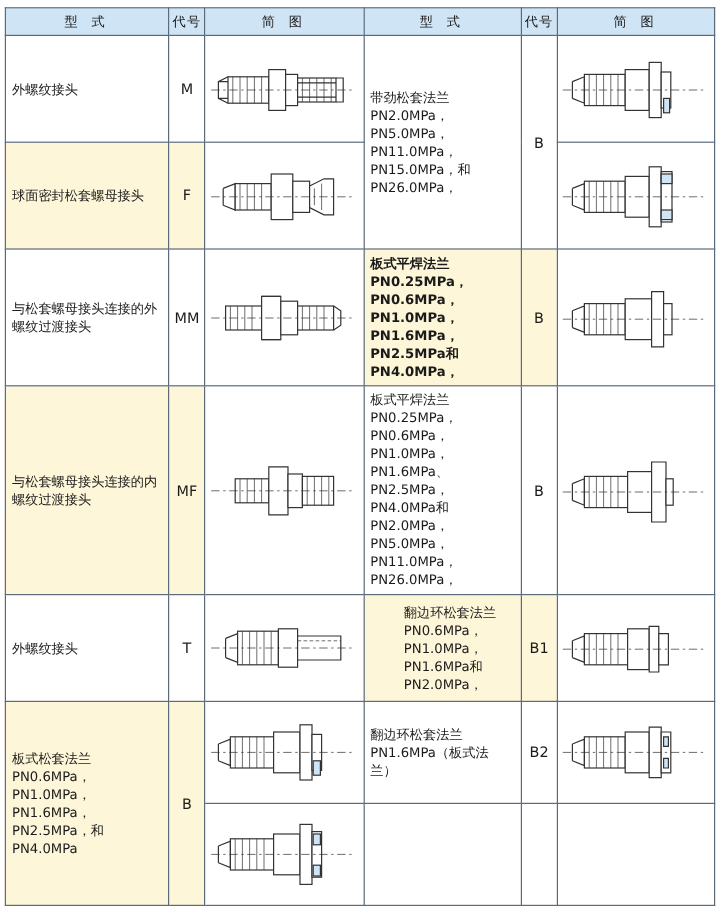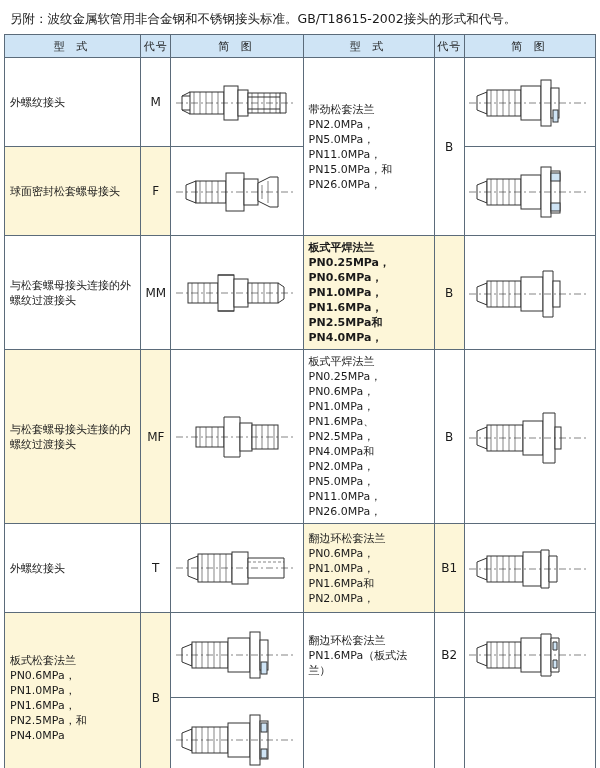--- a/index.html
+++ b/index.html
@@ -66,21 +66,20 @@
   col.c3{width:131px;}
   col.c4{width:130px;}
   col.c5{width:30px;}
   col.c6{width:130px;}
 </style>
 </head>
 <body>
 
 <div class="page">
 
-  <div class="title">另附：波纹金属软管用非合金钢和不锈钢接头标准。GB/T18615-2002接头的形式和代号。</div>
 
   <table class="main">
     <colgroup>
       <col class="c1">
         <col class="c2">
         <col class="c3">
       <col class="c4">
         <col class="c5">
         <col class="c6">
     </colgroup>
@@ -265,21 +264,21 @@
               <rect x="24" y="22" width="34" height="28" fill="#fff"></rect>
               <path d="M28 22 L28 50 M34 22 L34 50 M40 22 L40 50 M46 22 L46 50 M52 22 L52 50" stroke-width="0.6"></path>
               <rect x="58" y="20" width="16" height="32" fill="#fff"></rect>
               <path d="M74 26 L110 26 L110 46 L74 46 Z" fill="#fff"></path>
               <path d="M74 30 L110 30" stroke-dasharray="3,2" stroke-width="0.6"></path>
               <path d="M2 36 L122 36" stroke-dasharray="7,3,2,3" stroke-width="0.6"></path>
             </g>
           </svg>
         </td>
 
-        <td class="yellow" style="height:88px;">
+        <td class="yellow" style="height:88px;padding-left:28px;">
           <div class="cell-text">翻边环松套法兰 PN0.6MPa，PN1.0MPa，PN1.6MPa和PN2.0MPa，</div>
         </td>
         <td class="yellow code-cell">B1</td>
         <td class="fig">
           <svg width="126" height="72" viewBox="0 0 126 72">
             <g fill="none" stroke="#333" stroke-width="1">
               <path d="M10 30 L10 44 M10 30 L20 26 L20 48 L10 44"></path>
               <rect x="20" y="24" width="36" height="26" fill="#fff"></rect>
               <path d="M24 24 L24 50 M30 24 L30 50 M36 24 L36 50 M42 24 L42 50 M48 24 L48 50" stroke-width="0.6"></path>
               <rect x="56" y="20" width="18" height="34" fill="#fff"></rect>

